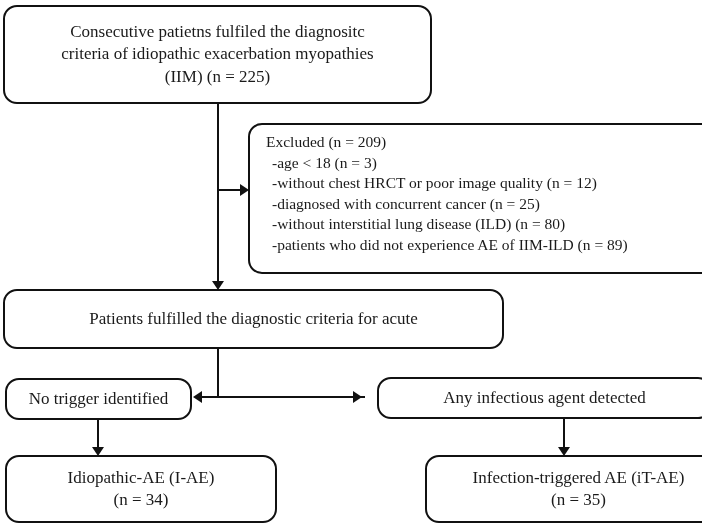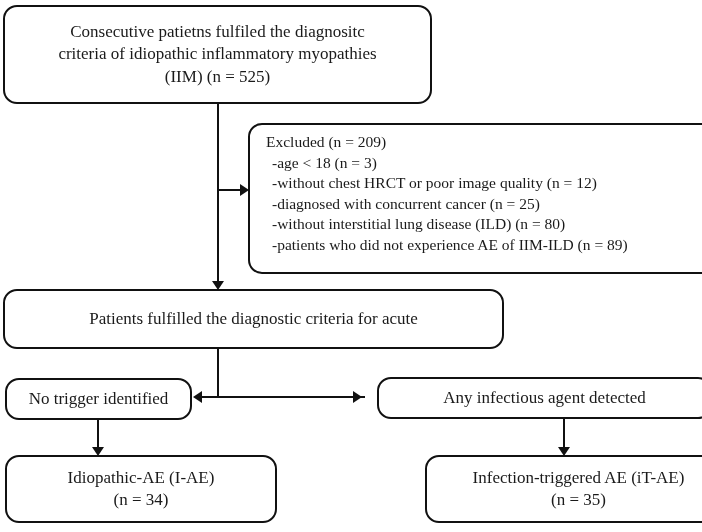--- a/index.html
+++ b/index.html
@@ -76,22 +76,22 @@
   }
 </style>
 </head>
 <body>
 
 <div id="flowchart">
 
   <div class="node" style="left:3px; top:5px; width:429px; height:99px;">
     <div>
       <span class="ln">Consecutive patietns fulfiled the diagnositc</span>
-      <span class="ln">criteria of idiopathic inflammatory myopathies</span>
-      <span class="ln">(IIM) (n = 525)</span>
+      <span class="ln">criteria of idiopathic exacerbation myopathies</span>
+      <span class="ln">(IIM) (n = 225)</span>
     </div>
   </div>
 
   <div class="node listbox" style="left:248px; top:123px; width:478px; height:151px;">
     <div class="li">Excluded (n = 209)</div>
     <div class="li sub">-age &lt; 18 (n = 3)</div>
     <div class="li sub">-without chest HRCT or poor image quality (n = 12)</div>
     <div class="li sub">-diagnosed with concurrent cancer (n = 25)</div>
     <div class="li sub">-without interstitial lung disease (ILD) (n = 80)</div>
     <div class="li sub">-patients who did not experience AE of IIM-ILD (n = 89)</div>

